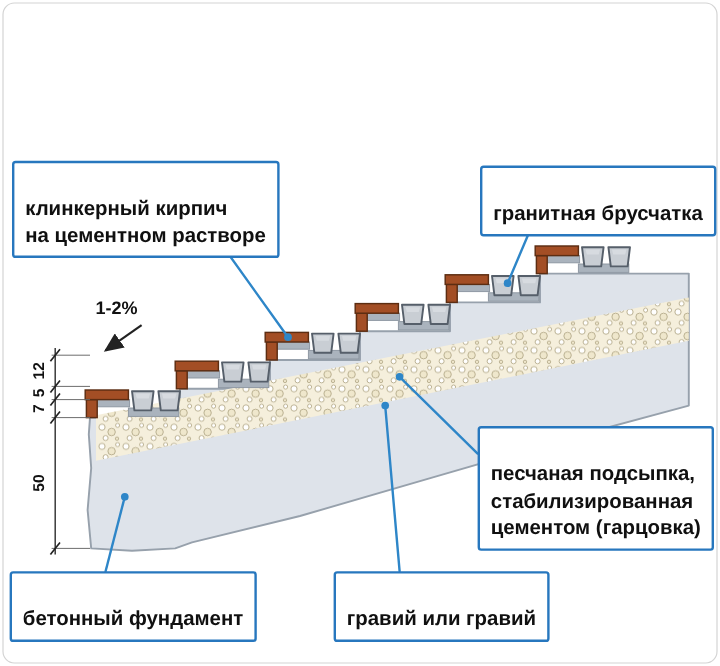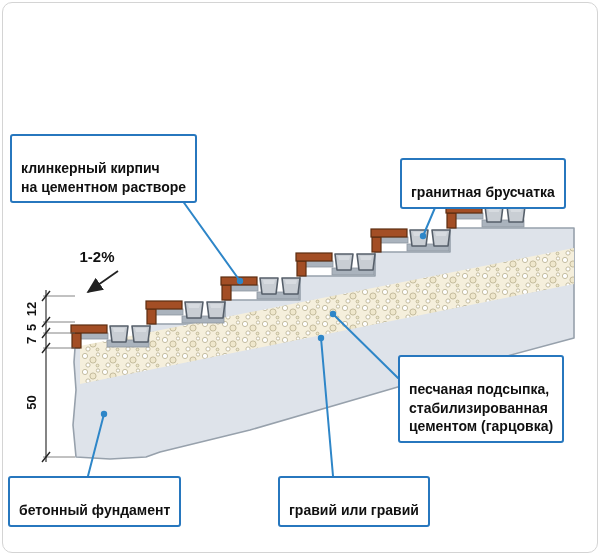--- a/index.html
+++ b/index.html
@@ -1,21 +1,21 @@
 <!DOCTYPE html>
 <html><head>
 <meta charset="utf-8">
 <style>
   html,body{margin:0;padding:0;width:600px;height:555px;background:#ffffff;
     font-family:"Liberation Sans",sans-serif;overflow:hidden;}
   .stage{position:absolute;inset:0;width:600px;height:555px;background:#fff;}
   .frame{position:absolute;inset:2px;border:1px solid #d4d4d4;border-radius:10px;z-index:1;}
   svg.drawing{position:absolute;left:0;top:0;z-index:2;}
   .callout{position:absolute;z-index:3;background:#ffffff;border:2px solid #2777be;
-    border-radius:3px;padding:5px 9px;font-size:14px;font-weight:bold;color:#101010;
+    border-radius:3px;padding:5px 9px;font-size:17px;font-weight:bold;color:#101010;
     line-height:1.32;white-space:pre-line;}
   .concrete{stroke:#97a1ac;stroke-width:1.6;stroke-linejoin:round;}
   .band{stroke:none;}
   .brick-slab,.brick-face{stroke:#5c2d12;stroke-width:1.2;}
   .paver{stroke:#565f6a;stroke-width:1.6;stroke-linejoin:round;}
   .paver-hl{stroke:none;opacity:.7;}
   .mortar,.bed{stroke:#8d96a1;stroke-width:.8;}
   .leader{stroke-width:2;stroke-linecap:round;}
   .dim-line{stroke:#333;stroke-width:1.2;}
   .dim-tick{stroke:#222;stroke-width:1.4;}
@@ -104,21 +104,21 @@
       <circle cx="104" cy="414" r="3.2" fill="#2e86c8"></circle>
       <line class="leader" x1="333" y1="476" x2="321" y2="338" stroke="#2e86c8"></line>
       <circle cx="321" cy="338" r="3.2" fill="#2e86c8"></circle>
     </g>
   </svg>
 
   <div class="callout" style="left:10px;top:134px;">
     <span>клинкерный кирпич
 на цементном растворе</span>
   </div>
-  <div class="callout" style="left:400px;top:138px;margin-top:20px;">
+  <div class="callout" style="left:400px;top:138px;">
     <span>гранитная брусчатка</span>
   </div>
   <div class="callout" style="left:398px;top:355px;">
     <span>песчаная подсыпка,
 стабилизированная
 цементом (гарцовка)</span>
   </div>
   <div class="callout" style="left:8px;top:476px;">
     <span>бетонный фундамент</span>
   </div>

